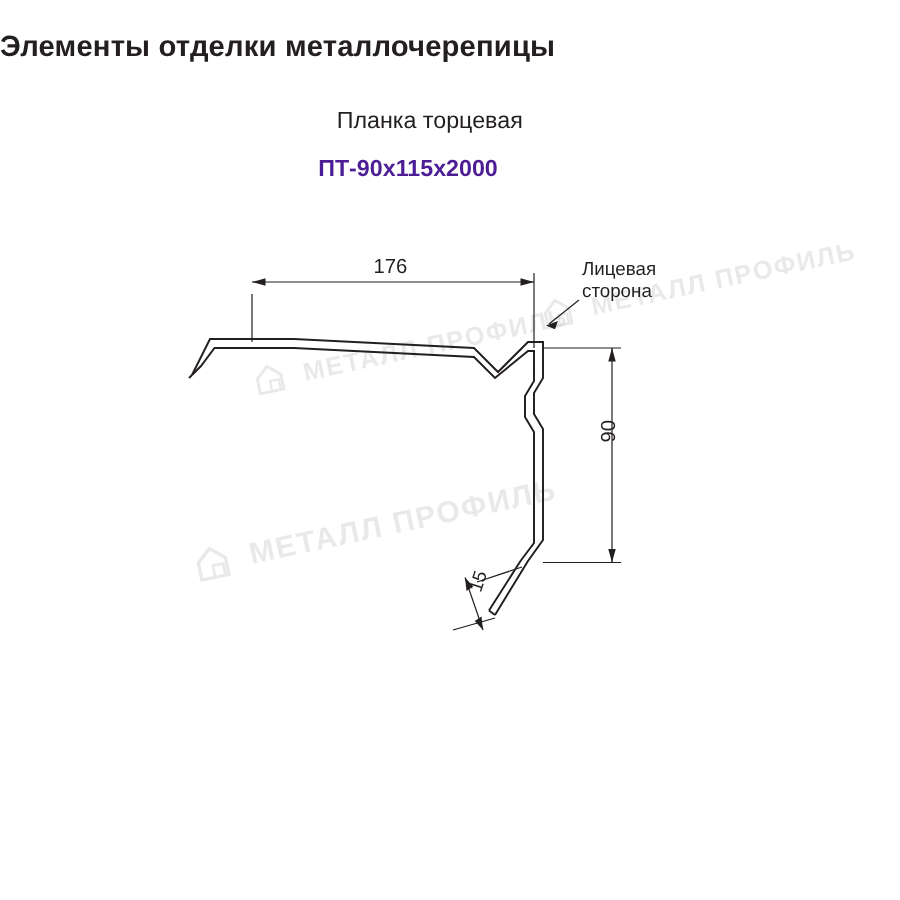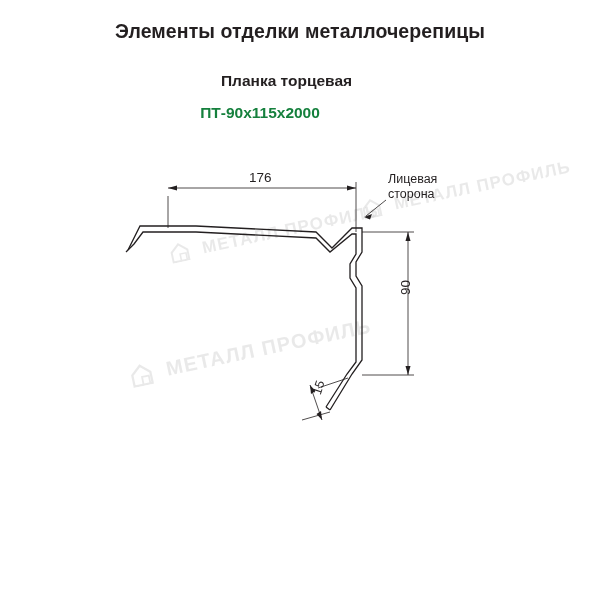--- a/index.html
+++ b/index.html
@@ -18,45 +18,46 @@
   .page {
     position: relative;
     width: 600px;
     height: 600px;
   }
   .title {
     position: absolute;
     top: 20px;
     left: 0;
     width: 600px;
-    text-align: center;
+    text-align: left;
     font-size: 19.5px;
     font-weight: bold;
     letter-spacing: 0.1px;
     color: #231f20;
   }
   .subtitle {
     position: absolute;
     top: 72px;
     left: 0;
     width: 573px;
     text-align: center;
     font-size: 15.5px;
-    font-weight: bold;
+    font-weight: normal;
     color: #231f20;
   }
   .code {
     position: absolute;
     top: 104px;
     left: 0;
     width: 520px;
     text-align: center;
     font-size: 15.5px;
     font-weight: bold;
-    color: #15803d;
+    color: #4c1d95;
+    padding-left: 12px;
   }
   .drawing {
     position: absolute;
     top: 0;
     left: 0;
     width: 600px;
     height: 600px;
   }
   .footer {
     position: absolute;

